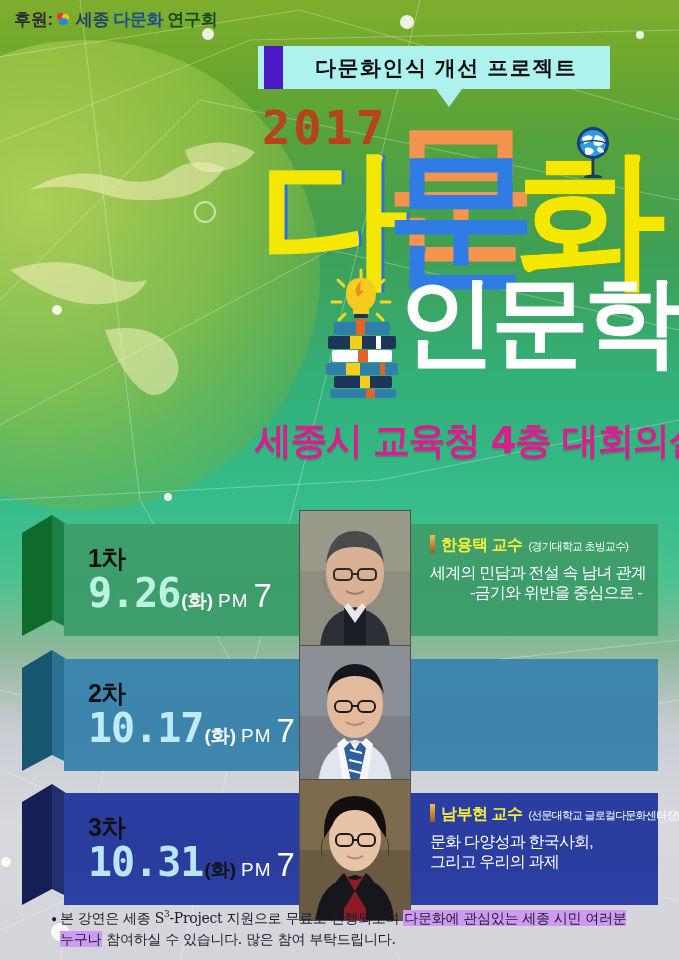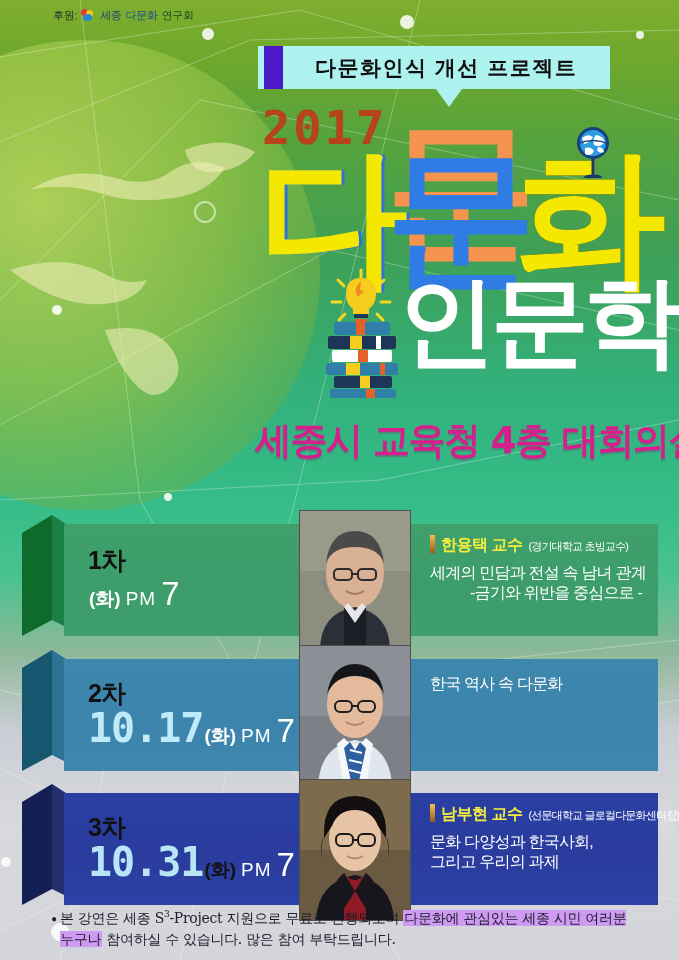--- a/index.html
+++ b/index.html
@@ -31,22 +31,22 @@
     border-radius:50%;
     background:radial-gradient(circle at 40% 35%, rgba(190,215,90,.85) 0%, rgba(150,195,70,.75) 45%, rgba(110,175,70,.45) 75%, rgba(90,165,70,0) 100%);
     filter:blur(.4px);
   }
   .net svg{position:absolute;inset:0;width:100%;height:100%;}
 
   
   .sponsor{
     position:absolute;left:14px;top:8px;
     display:flex;align-items:center;gap:4px;
-    font-size:11px;font-weight:normal;color:#2b2b2b;
-    letter-spacing:-.3px;white-space:nowrap;margin-left:39px;
+    font-size:17px;font-weight:bold;color:#2b2b2b;
+    letter-spacing:-.3px;white-space:nowrap;
   }
   .sponsor .logo{
     width:15px;height:13px;position:relative;flex:0 0 auto;
   }
   .sponsor .logo i{position:absolute;border-radius:50%;display:block;}
   .sponsor .logo i:nth-child(1){width:7px;height:7px;background:#e8392e;left:0;top:0;}
   .sponsor .logo i:nth-child(2){width:7px;height:7px;background:#f5c51d;left:5px;top:1px;}
   .sponsor .logo i:nth-child(3){width:9px;height:7px;background:#2389d6;left:2px;top:5px;border-radius:50% 50% 45% 45%;}
   .sp-a{color:#23406b;}
   .sp-b{color:#1c4f8f;}
@@ -336,20 +336,21 @@
     <div class="sess-fold">
       <svg viewBox="0 0 44 121">
           <polygon class="face-a" points="0,18 30,0 30,105 0,121"></polygon>
           <polygon class="face-b" points="30,0 44,9 44,112 30,105"></polygon>
         </svg>
     </div>
     <div class="sess-bar"></div>
     <div class="sess-left">
       <div class="sess-no">1차</div>
       <div class="sess-date">
+        <span class="d-num">9.26</span>
         <span class="d-day">(화)</span>
         <span class="d-pm">PM</span>
         <span class="d-hour">7</span>
       </div>
     </div>
     <div class="portrait">
       <svg viewBox="0 0 110 140">
         <rect width="110" height="140" fill="#8d8d80"></rect>
         <rect y="0" width="110" height="60" fill="#9a9a8b"></rect>
         <ellipse cx="55" cy="62" rx="29" ry="36" fill="#d9b195"></ellipse>
@@ -404,24 +405,20 @@
         <rect x="58" y="55" width="17" height="11" rx="5" fill="none" stroke="#1d1d1d" stroke-width="2"></rect>
         <line x1="52" y1="60" x2="58" y2="60" stroke="#1d1d1d" stroke-width="2"></line>
         <path d="M46 76 q9 6 18 0" stroke="#b2846a" stroke-width="2" fill="none"></path>
         <path d="M18 140 q2 -40 37 -46 q35 6 37 46z" fill="#dfe6ee"></path>
         <path d="M44 92 q11 13 22 0 l7 6 l-7 42 l-22 0 l-7 -42z" fill="#f5f7fa"></path>
         <path d="M50 96 l5 8 l5 -8 l6 6 l-8 38 l-6 0 l-8 -38z" fill="#2f5f9e"></path>
         <path d="M50 104 l12 3 m-13 7 l13 3 m-13 7 l12 3" stroke="#ffffff" stroke-width="2"></path>
       </svg>
     </div>
     <div class="sess-right">
-      <div class="talk">
-        <span class="l2">한국 역사 속 다문화</span>
-        <span class="l2"></span>
-      </div>
     </div>
   </div>
 
   <div class="session s3">
     <div class="sess-fold">
       <svg viewBox="0 0 44 121">
           <polygon class="face-a" points="0,18 30,0 30,105 0,121"></polygon>
           <polygon class="face-b" points="30,0 44,9 44,112 30,105"></polygon>
         </svg>
     </div>

